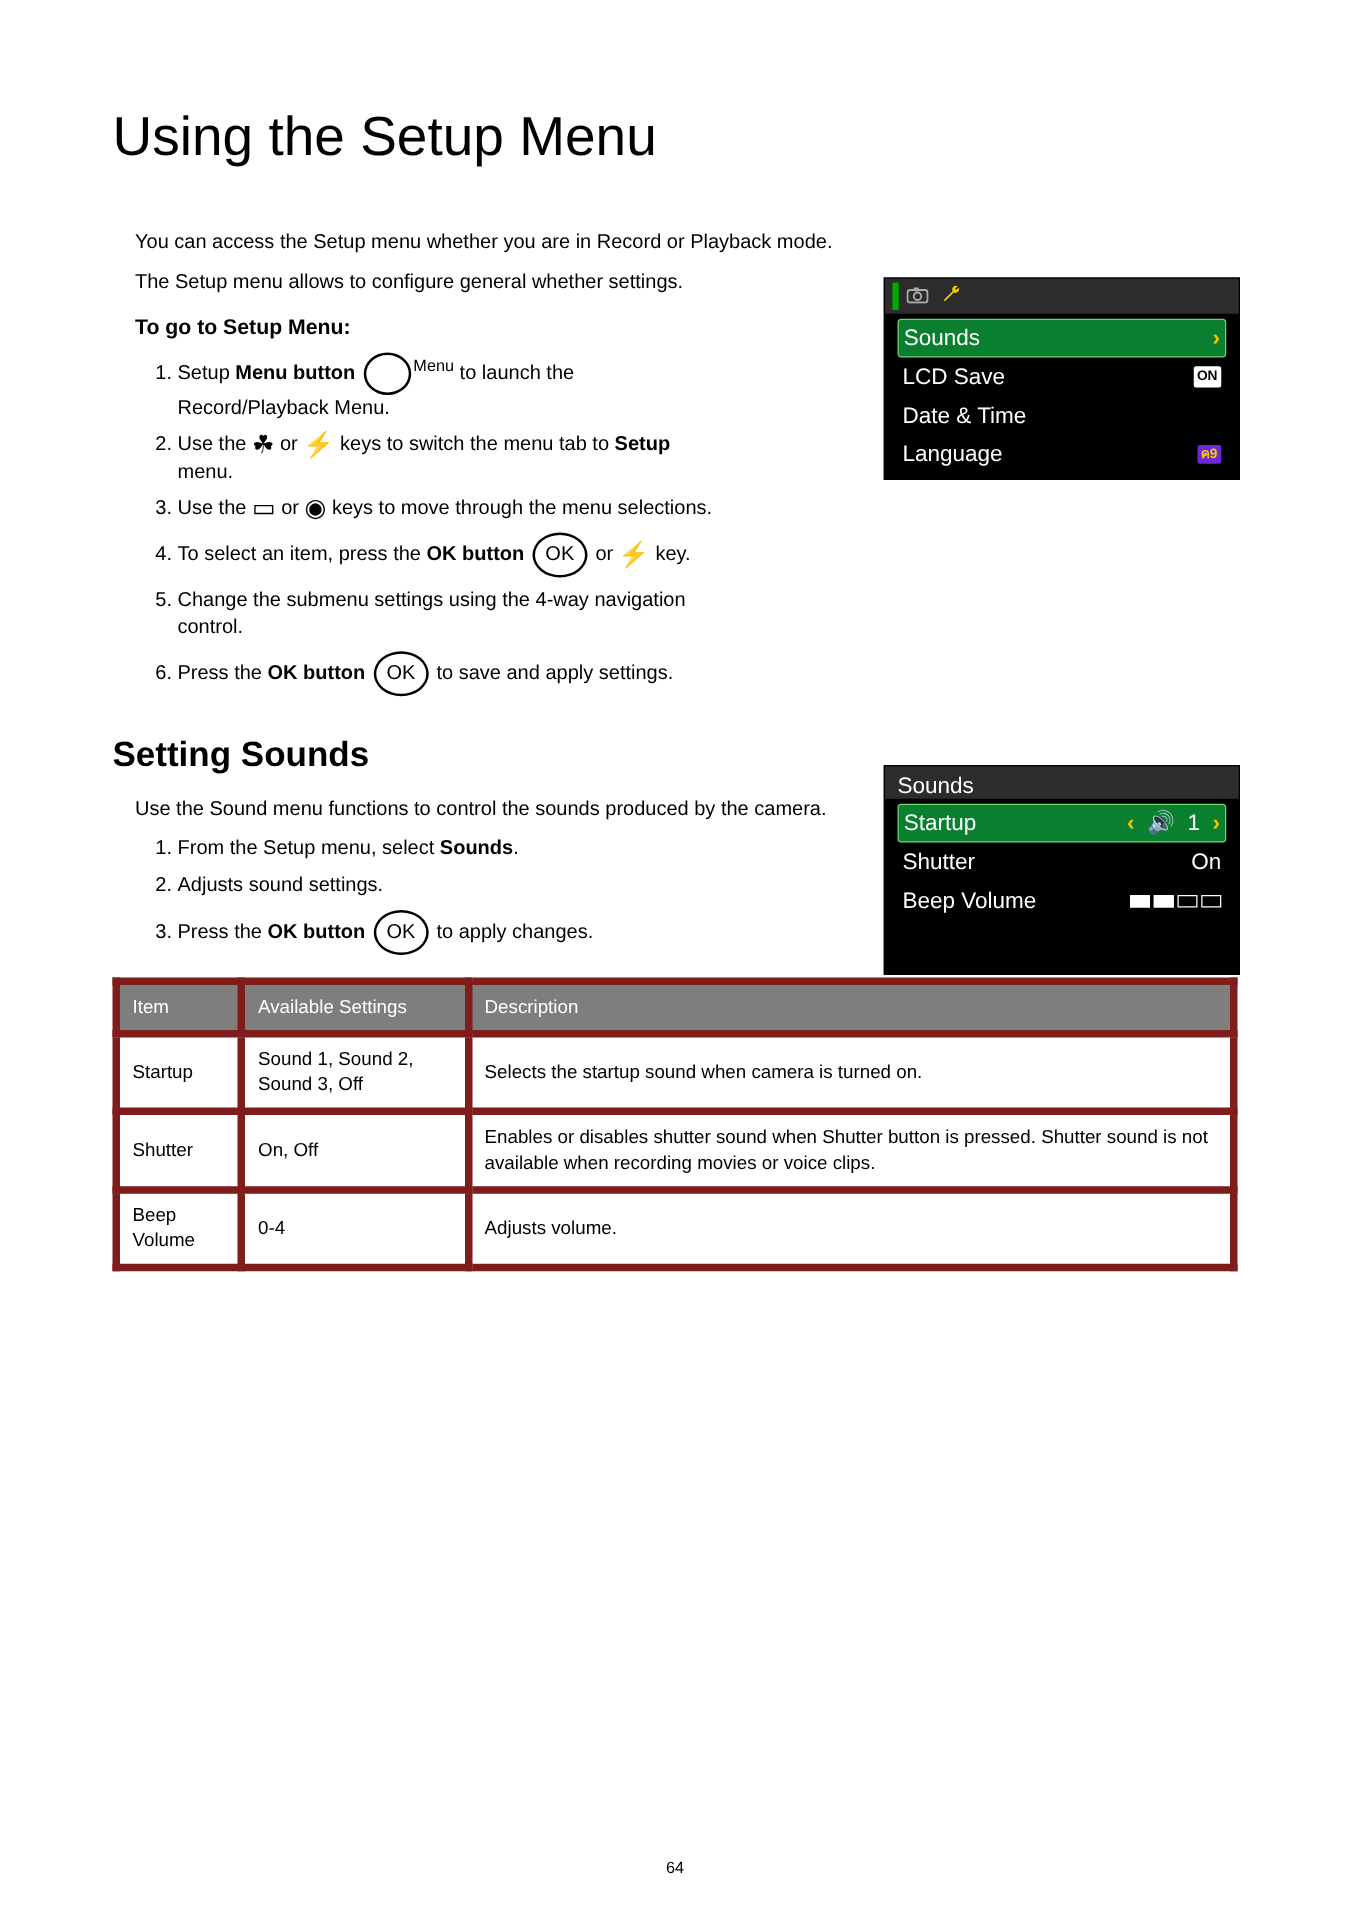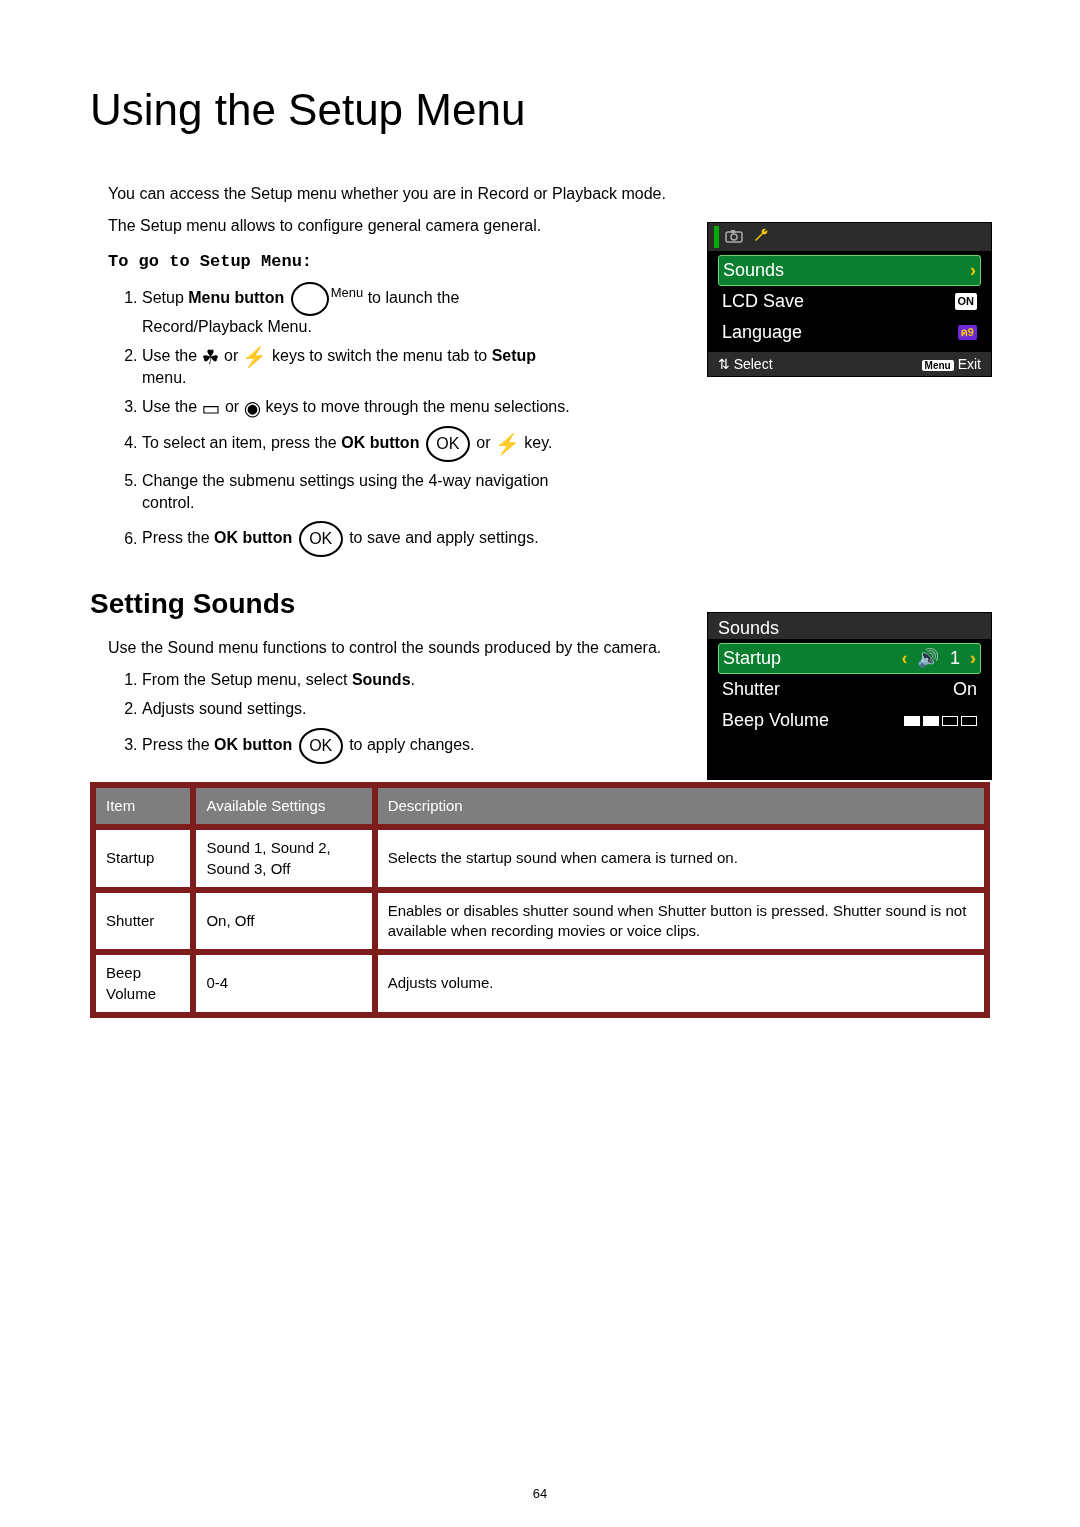--- a/index.html
+++ b/index.html
@@ -21,21 +21,21 @@
     font-weight: 400;
     margin: 0 0 44px 0;
   }
   h2 {
     font-family: Tahoma, Verdana, sans-serif;
     font-size: 28px;
     font-weight: 700;
     margin: 28px 0 14px 0;
   }
   h3.subhead {
-    font-family: Liberation Mono, monospace;
+    font-family: Liberation Sans, sans-serif;
     font-size: 17px;
     font-weight: 700;
     margin: 14px 0 6px 0;
   }
   p { margin: 10px 0 10px 18px; }
   ol { margin: 2px 0 10px 30px; padding-left: 22px; }
   ol li { margin: 8px 0; }
   .ok-btn {
     display: inline-block;
     vertical-align: middle;
@@ -134,21 +134,21 @@
     margin-top:40px;
   }
   b { font-weight:700; }
 </style>
 </head>
 <body>
 
 <h1>Using the Setup Menu</h1>
 
 <p>You can access the Setup menu whether you are in Record or Playback mode.</p>
-<p>The Setup menu allows to configure general camera general.</p>
+<p>The Setup menu allows to configure general whether settings.</p>
 
 <h3 class="subhead" style="margin-left:18px;">To go to Setup Menu:</h3>
 
 <div class="camera-screen screen1">
   <div class="tabbar">
     <span class="green-bar"></span>
     <span class="tab-off">
       <svg width="18" height="14" viewBox="0 0 18 14">
           <rect x="1" y="3" width="16" height="10" rx="2" fill="none" stroke="#aaa" stroke-width="1.5"></rect>
           <circle cx="9" cy="8" r="3" fill="none" stroke="#aaa" stroke-width="1.5"></circle>
@@ -164,32 +164,27 @@
   <div class="menu-list">
     <div class="menu-item selected">
       <span>Sounds</span>
       <span class="arrow-r">›</span>
     </div>
     <div class="menu-item">
       <span>LCD Save</span>
       <span class="badge">ON</span>
     </div>
     <div class="menu-item">
+      <span>Date &amp; Time</span>
+      <span></span>
+    </div>
+    <div class="menu-item">
       <span>Language</span>
       <span class="red-tag">ค9</span>
     </div>
-  </div>
-  <div class="footer-bar">
-    <span>
-      <span>⇅</span>
-      <span>Select</span>
-    </span>
-    <span>
-      <span class="menu-lbl">Menu</span><span>Exit</span>
-    </span>
   </div>
 </div>
 
 <ol style="max-width:460px;">
   <li>
     <span>Setup </span><b>Menu button</b>
     <span class="ok-btn" style="width:38px;height:34px;line-height:30px;">&nbsp;</span><sup style="font-size:13px;">Menu</sup>
     <span> to launch the Record/Playback Menu.</span>
   </li>
   <li>

